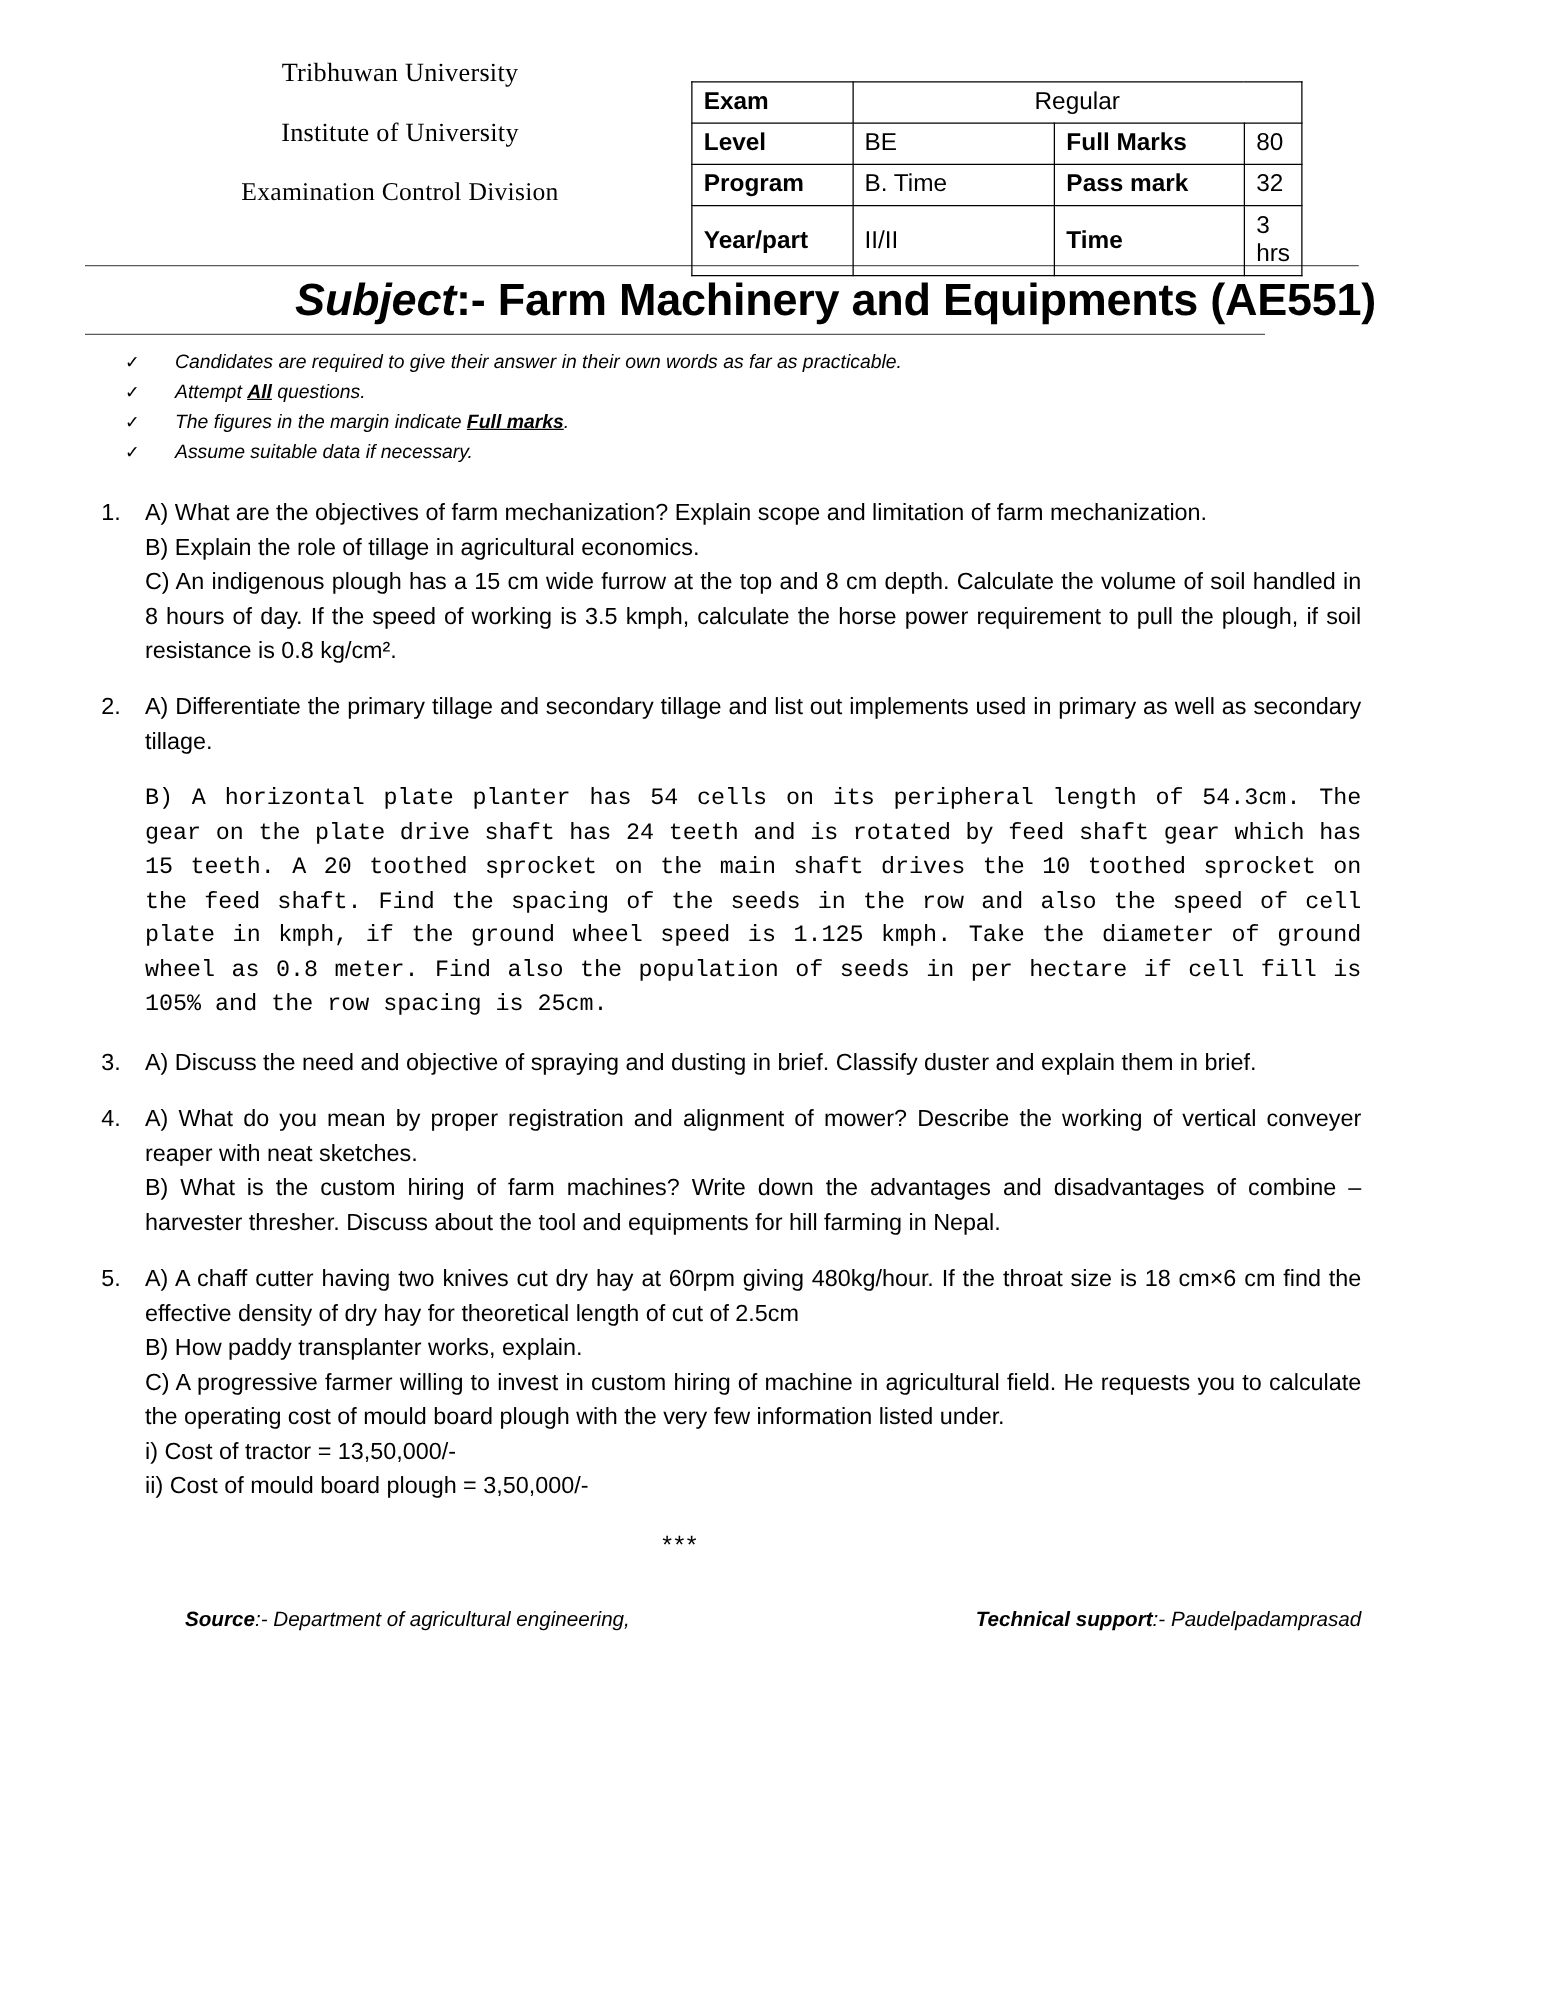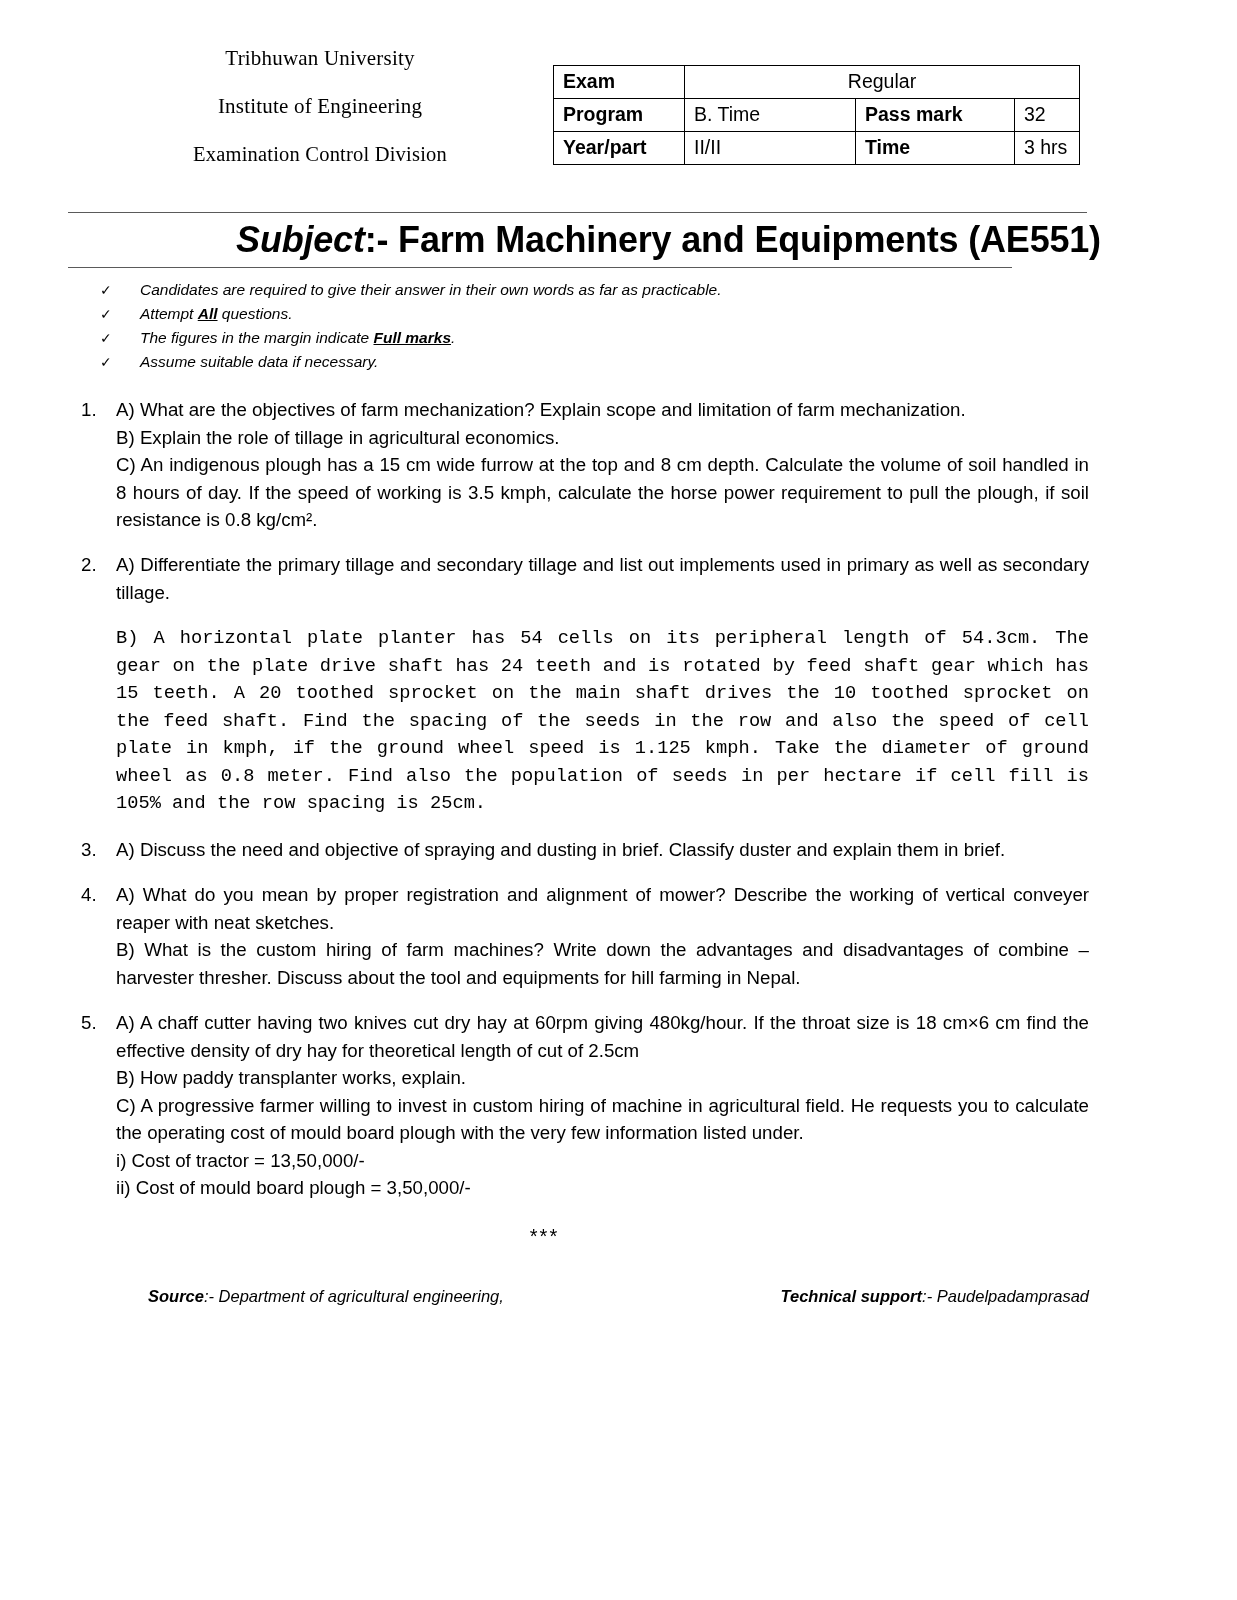--- a/index.html
+++ b/index.html
@@ -47,21 +47,21 @@
     font-weight: normal;
     font-size: 20.5px;
     margin-bottom: 0;
   }
 
   table.info {
     position: absolute;
     left: 553px;
     top: 17px;
     border-collapse: collapse;
-    width: 527px;
+    width: 489px;
     font-size: 19.5px;
   }
   table.info td {
     border: 1.6px solid #000;
     padding: 4px 9px 5px 9px;
     line-height: 1.18;
     height: 22px;
     vertical-align: middle;
   }
   td.lbl { font-weight: bold; width: 112px; }
@@ -167,29 +167,35 @@
 </style>
 </head>
 <body>
 
 <div class="page">
 
   <div class="header-zone">
 
     <div class="uni-block">
       <div class="uni-line">Tribhuwan University</div>
-      <div class="uni-line">Institute of Engineering</div>
+      <div class="uni-line">Institute of University</div>
       <div class="uni-line bold">Examination Control Division</div>
     </div>
 
     <table class="info">
       <tbody>
         <tr>
           <td class="lbl">Exam</td>
           <td class="center-span" colspan="3">Regular</td>
+        </tr>
+        <tr>
+          <td class="lbl">Level</td>
+          <td class="val">BE</td>
+          <td class="lbl2">Full Marks</td>
+          <td class="val2">80</td>
         </tr>
         <tr>
           <td class="lbl">Program</td>
           <td class="val">B. Time</td>
           <td class="lbl2">Pass mark</td>
           <td class="val2">32</td>
         </tr>
         <tr>
           <td class="lbl">Year/part</td>
           <td class="val">II/II</td>

